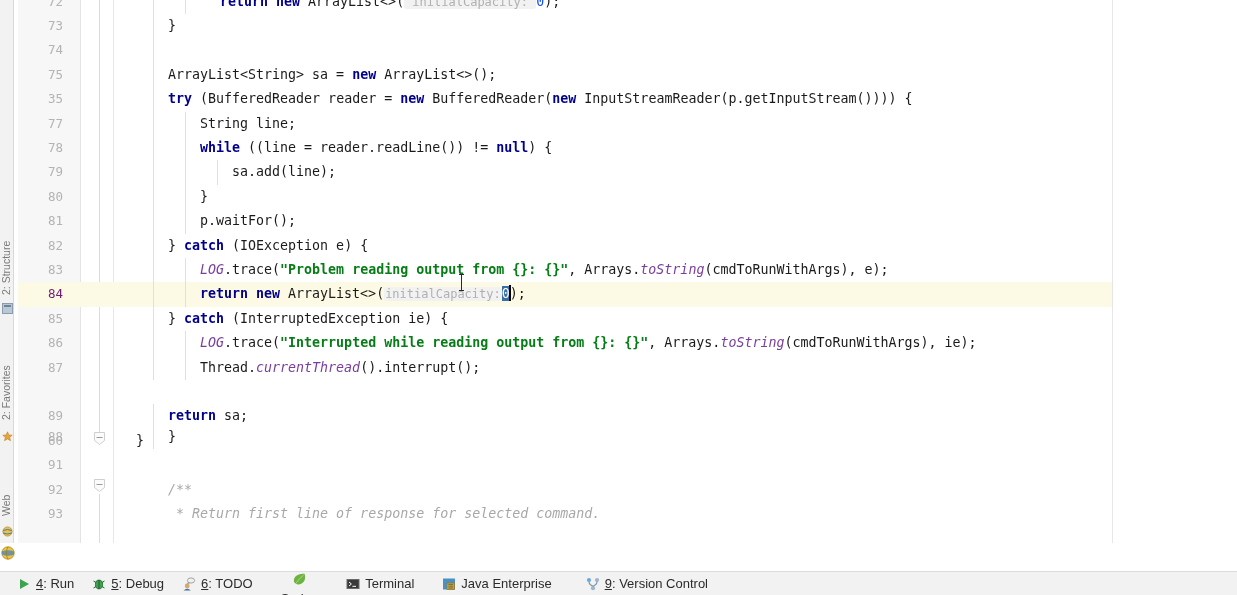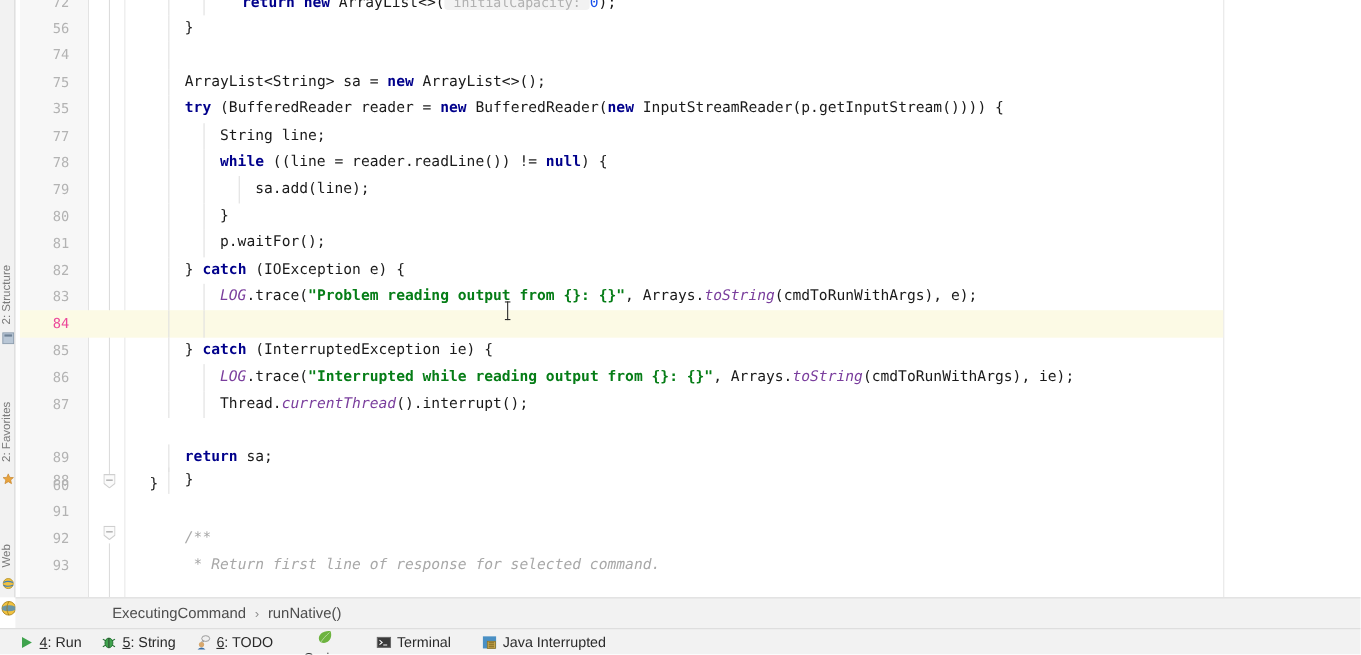--- a/index.html
+++ b/index.html
@@ -110,21 +110,21 @@
 
   .lnum {
     position: absolute;
     left: 0; top: 0;
     width: 45px;
     text-align: right;
     color: #b3b3b3;
     font-family: "DejaVu Sans Mono", monospace;
     font-size: 12.5px;
   }
-  .row.caretline .lnum { color: #ec4899; }
+  .row.caretline .lnum { color: #701a75; }
 
   .code {
     position: absolute;
     left: 118px; top: 0;
     font-family: "DejaVu Sans Mono", monospace;
     font-size: 13.3px;
     color: #1a1a1a;
     white-space: pre;
   }
 
@@ -306,21 +306,21 @@
     <div class="code-rows">
 
       <div class="row" style="top:-10px; position:absolute; width:1223px;">
         <div class="lnum">72</div>
         <div class="iguide" style="left:135px;"></div>
         <div class="iguide" style="left:167px;"></div>
         <div class="code"><span style="display:inline-block;width:84px"></span><span class="kw">return new</span> ArrayList&lt;&gt;(<span class="hint">&nbsp;initialCapacity:&nbsp;</span><span class="num">0</span>);</div>
       </div>
 
       <div class="row" style="top:14px; position:absolute; width:1223px;">
-        <div class="lnum">56</div>
+        <div class="lnum">73</div>
         <div class="iguide" style="left:135px;"></div>
         <div class="code"><span style="display:inline-block;width:32px"></span>}</div>
       </div>
 
       <div class="row" style="top:38.4px; position:absolute; width:1223px;">
         <div class="lnum">74</div>
         <div class="iguide" style="left:135px;"></div>
         <div class="code"></div>
       </div>
 
@@ -383,20 +383,21 @@
         <div class="iguide" style="left:135px;"></div>
         <div class="iguide" style="left:167px;"></div>
         <div class="code"><span style="display:inline-block;width:64px"></span><span class="stat">LOG</span>.trace(<span class="str">"Problem reading output from {}: {}"</span>, Arrays.<span class="stat">toString</span>(cmdToRunWithArgs), e);</div>
       </div>
 
       <div class="row caretline" style="top:282.4px; position:absolute; width:1223px;">
         <div class="hl"></div>
         <div class="lnum">84</div>
         <div class="iguide" style="left:135px;"></div>
         <div class="iguide" style="left:167px;"></div>
+        <div class="code"><span style="display:inline-block;width:64px"></span><span class="kw">return new</span> ArrayList&lt;&gt;(<span class="hint">initialCapacity:</span><span class="sel">0</span><span class="caret"></span>);</div>
       </div>
 
       <div class="row" style="top:306.8px; position:absolute; width:1223px;">
         <div class="lnum">85</div>
         <div class="iguide" style="left:135px;"></div>
         <div class="code"><span style="display:inline-block;width:32px"></span>} <span class="kw">catch</span> (InterruptedException ie) {</div>
       </div>
 
       <div class="row" style="top:331.2px; position:absolute; width:1223px;">
         <div class="lnum">86</div>
@@ -447,25 +448,20 @@
       <div class="row" style="top:526.4px; position:absolute; width:1223px;margin-top:45px;">
         <div class="lnum">94</div>
         <div class="code"><span style="display:inline-block;width:40px"></span><span class="cmt">*</span></div>
       </div>
 
     </div>
 
     <div class="mousecur"></div>
   </div>
 
-  <div class="breadcrumb-bar">
-    <span class="crumb">ExecutingCommand</span>
-    <span class="crumb-sep">›</span>
-    <span class="crumb">runNative()</span>
-  </div>
 
   <div class="statusbar">
     <div class="tw-spacer"></div>
 
     <div class="tw-btn">
       <span class="ico">
         <svg width="14" height="14" viewBox="0 0 14 14">
             <polygon points="3,2 12,7 3,12" fill="#3fa34d"></polygon>
           </svg>
       </span>
@@ -476,21 +472,21 @@
       <span class="ico">
         <svg width="14" height="14" viewBox="0 0 14 14">
           <ellipse cx="7" cy="7.5" rx="3.6" ry="4.4" fill="#3fa34d" stroke="#1d6b2b" stroke-width="0.8"></ellipse>
           <line x1="1.5" y1="4" x2="4" y2="5.5" stroke="#1d6b2b" stroke-width="1"></line>
           <line x1="12.5" y1="4" x2="10" y2="5.5" stroke="#1d6b2b" stroke-width="1"></line>
           <line x1="1.5" y1="11" x2="4" y2="9.5" stroke="#1d6b2b" stroke-width="1"></line>
           <line x1="12.5" y1="11" x2="10" y2="9.5" stroke="#1d6b2b" stroke-width="1"></line>
           <line x1="7" y1="3" x2="7" y2="12" stroke="#2b2b2b" stroke-width="0.7"></line>
         </svg>
       </span>
-      <span class="lbl"><u>5</u><span>: String</span></span>
+      <span class="lbl"><u>5</u><span>: Debug</span></span>
     </div>
 
     <div class="tw-btn">
       <span class="ico">
         <svg width="14" height="14" viewBox="0 0 14 14">
           <ellipse cx="9" cy="3.5" rx="3.6" ry="2.6" fill="#f0f0f0" stroke="#8f8f8f" stroke-width="0.8"></ellipse>
           <path d="M6 5.4 L5 7.3 L7.4 6.1 Z" fill="#f0f0f0" stroke="#8f8f8f" stroke-width="0.7"></path>
           <circle cx="5.2" cy="9" r="2.4" fill="#d7a86e"></circle>
           <path d="M1.6 13.5 q3.6 -3.6 7.2 0" fill="#3a6ea5"></path>
         </svg>
@@ -522,18 +518,30 @@
     <div class="tw-btn" style="margin-left:10px;">
       <span class="ico">
         <svg width="14" height="14" viewBox="0 0 14 14">
           <rect x="1" y="1.5" width="12" height="11" fill="#4a90c4"></rect>
           <rect x="5" y="6" width="7.5" height="6.5" fill="#caa94e" stroke="#8d7427" stroke-width="0.7"></rect>
           <line x1="6.3" y1="7.4" x2="11.2" y2="7.4" stroke="#6d5a1c" stroke-width="0.8"></line>
           <line x1="6.3" y1="9.2" x2="11.2" y2="9.2" stroke="#6d5a1c" stroke-width="0.8"></line>
           <line x1="6.3" y1="11" x2="11.2" y2="11" stroke="#6d5a1c" stroke-width="0.8"></line>
         </svg>
       </span>
-      <span class="lbl">Java Interrupted</span>
-    </div>
-
+      <span class="lbl">Java Enterprise</span>
+    </div>
+
+    <div class="tw-btn" style="margin-left:16px;">
+      <span class="ico">
+        <svg width="14" height="14" viewBox="0 0 14 14">
+          <circle cx="3" cy="3" r="2.1" fill="#6aa9dd"></circle>
+          <circle cx="11" cy="3" r="2.1" fill="#9ab8cc"></circle>
+          <circle cx="7" cy="11.2" r="2.1" fill="#9ab8cc"></circle>
+          <path d="M3 4.6 Q3 8 7 9.2" fill="none" stroke="#7f98a8" stroke-width="1.2"></path>
+          <path d="M11 4.6 Q11 8 7 9.2" fill="none" stroke="#7f98a8" stroke-width="1.2"></path>
+        </svg>
+      </span>
+      <span class="lbl"><u>9</u><span>: Version Control</span></span>
+    </div>
   </div>
 
 </div>
 
 </body></html>

